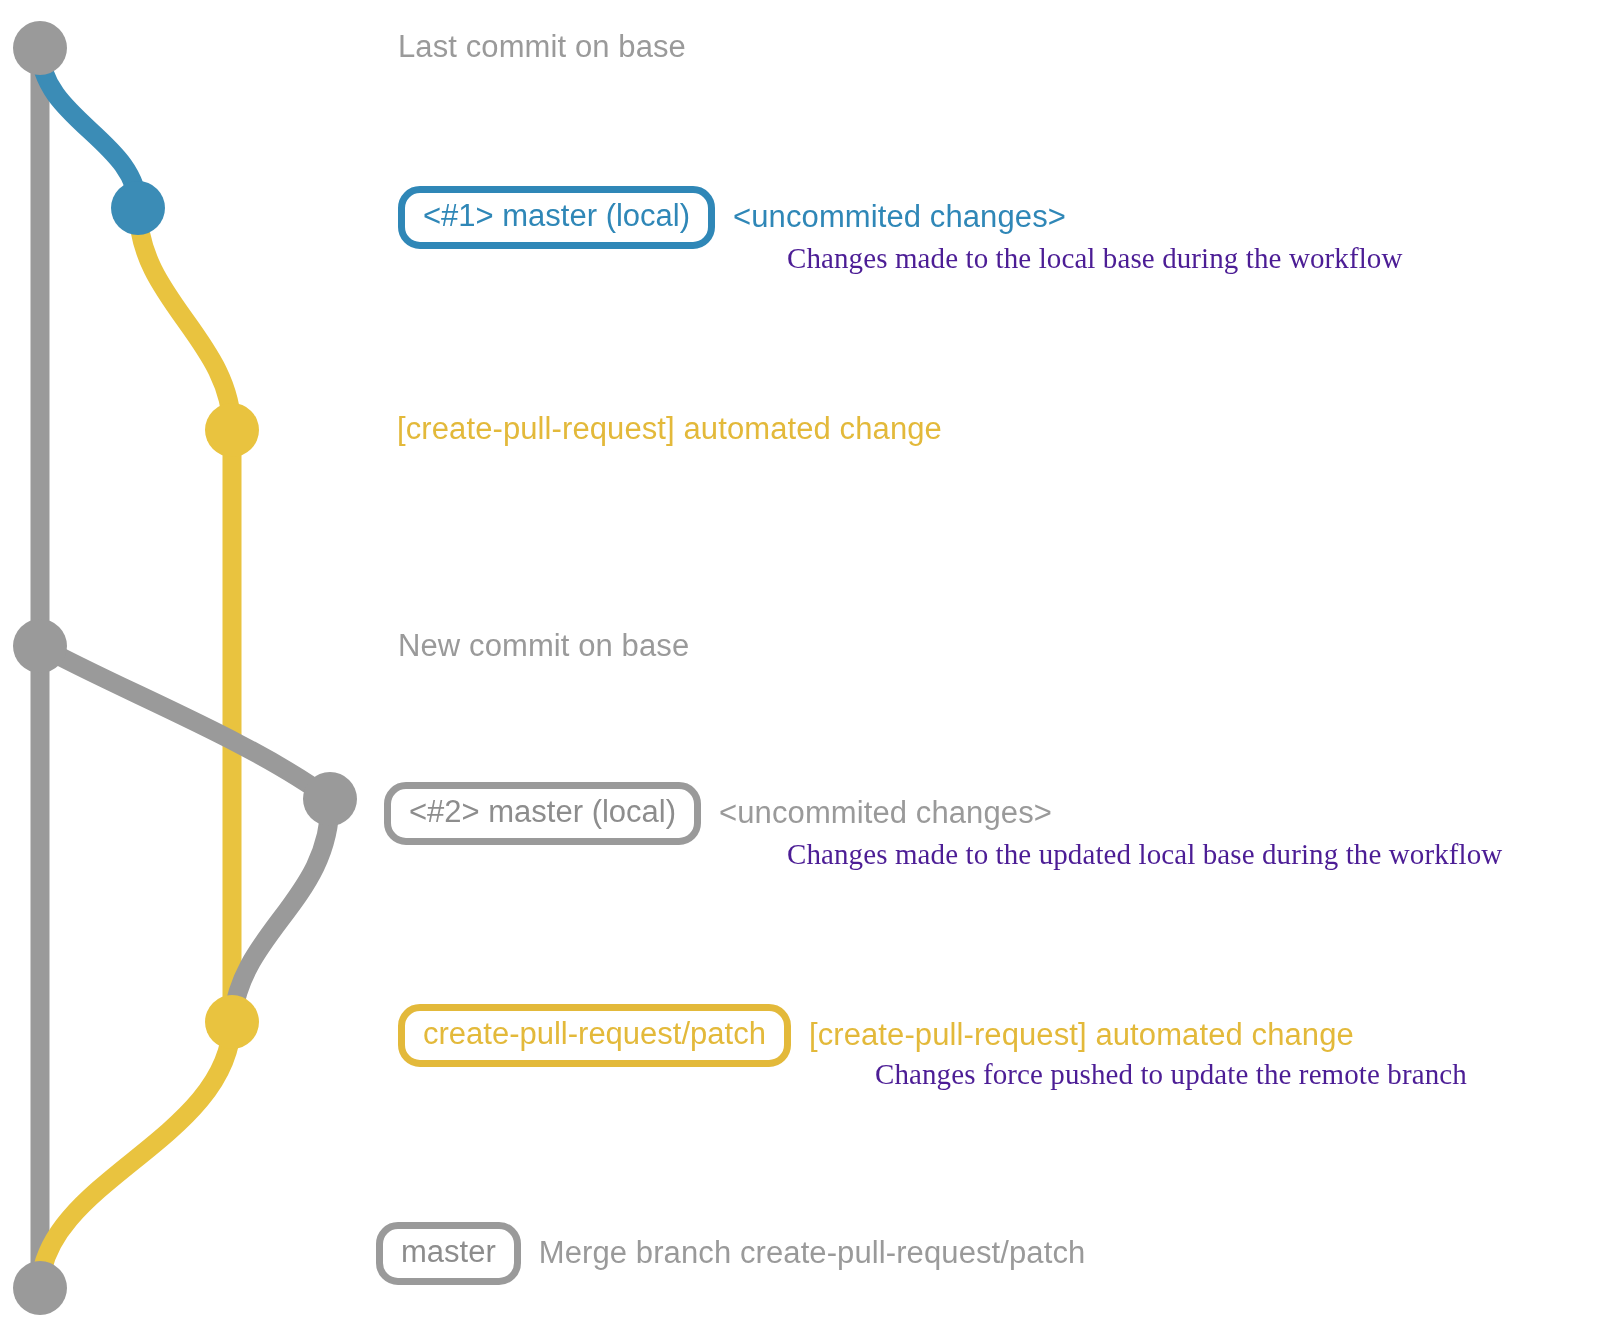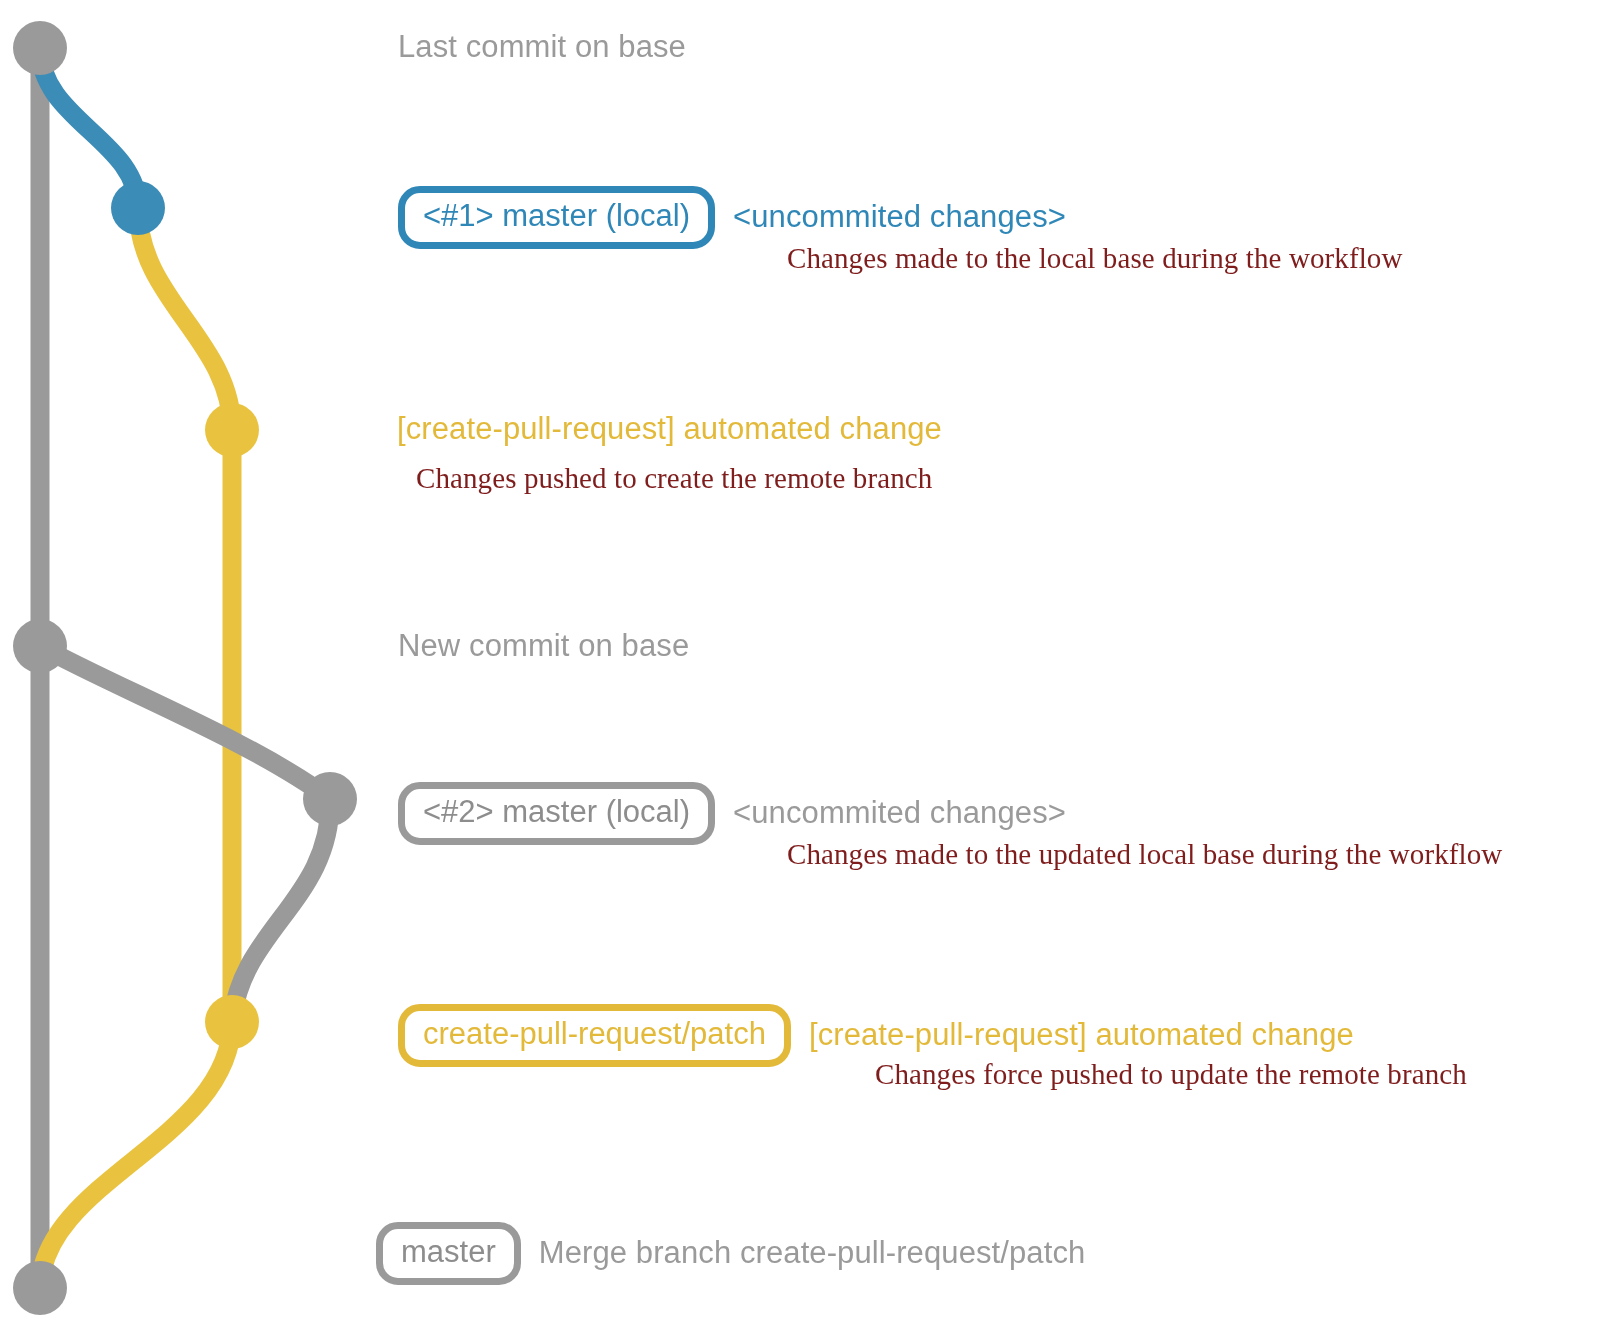--- a/index.html
+++ b/index.html
@@ -73,21 +73,21 @@
     letter-spacing: 0.1px;
   }
   .subject.blue   { color: #2f87b7; }
   .subject.gray   { color: #9a9a9a; }
   .subject.yellow { color: #e3b93a; }
 
   .desc {
     position: absolute;
     font-family: "Liberation Serif", serif;
     font-size: 29px;
-    color: #7f1d1d;
+    color: #4c1d95;
     white-space: nowrap;
     letter-spacing: 0.1px;
   }
 </style>
 </head>
 <body>
 
 <svg id="graph-layer" viewBox="0 0 1618 1344" width="1618" height="1344" xmlns="http://www.w3.org/2000/svg">
 
   <g fill="none" stroke-linecap="round" stroke-width="19">
@@ -126,27 +126,26 @@
 
   <div class="row" style="left:398px; top:186px;">
     <span class="badge blue">&lt;#1&gt; master (local)</span>
     <span class="subject blue">&lt;uncommited changes&gt;</span>
   </div>
   <div class="desc" style="left:787px; top:242px;">Changes made to the local base during the workflow</div>
 
   <div class="row" style="left:397px; top:412px;">
     <span class="plain-title" style="color:#e3b93a;">[create-pull-request] automated change</span>
   </div>
-  <div class="desc" style="left:416px; top:462px;">Changes pushed to create the remote branch</div>
 
   <div class="row" style="left:398px; top:629px;">
     <span class="plain-title" style="color:#9a9a9a;">New commit on base</span>
   </div>
 
-  <div class="row" style="left:398px; top:782px;">
+  <div class="row" style="left:384px; top:782px;">
     <span class="badge gray">&lt;#2&gt; master (local)</span>
     <span class="subject gray">&lt;uncommited changes&gt;</span>
   </div>
   <div class="desc" style="left:787px; top:838px;">Changes made to the updated local base during the workflow</div>
 
   <div class="row" style="left:398px; top:1004px;">
     <span class="badge yellow">create-pull-request/patch</span>
     <span class="subject yellow">[create-pull-request] automated change</span>
   </div>
   <div class="desc" style="left:875px; top:1058px;">Changes force pushed to update the remote branch</div>

